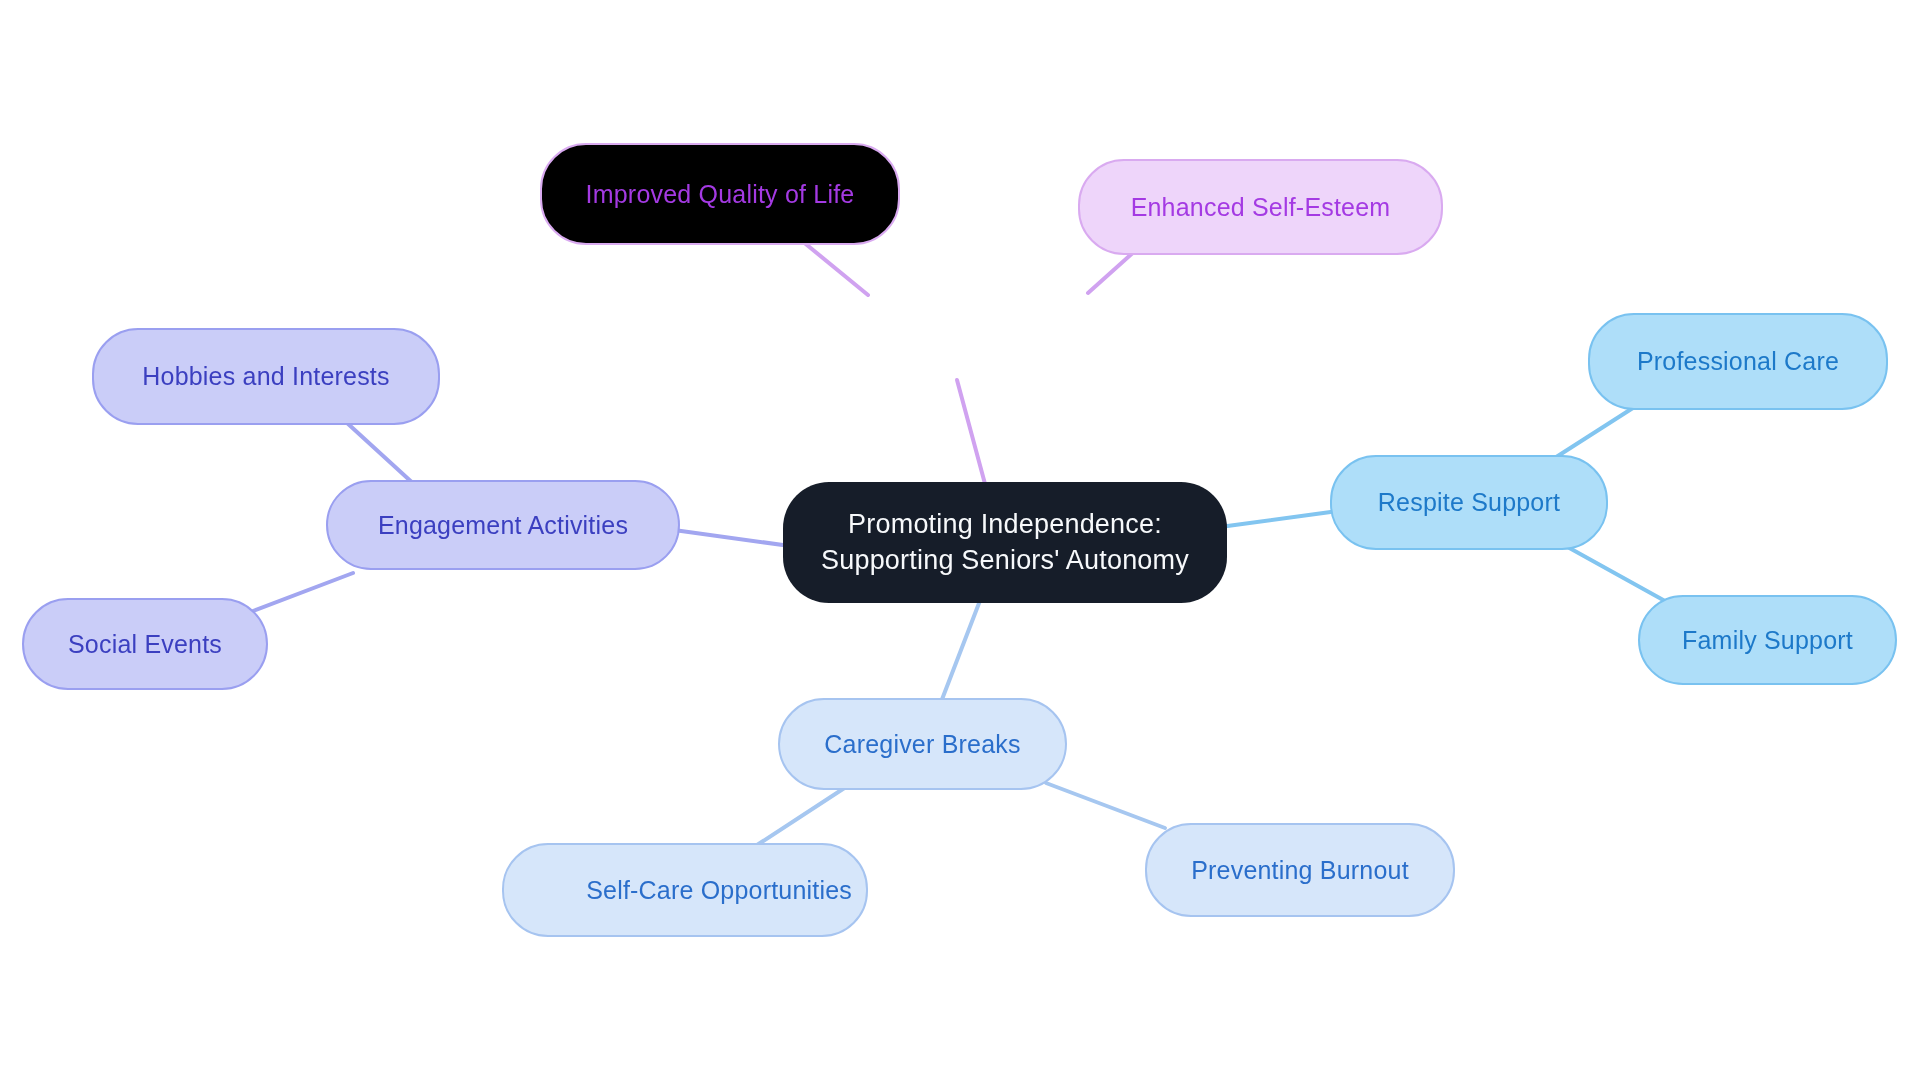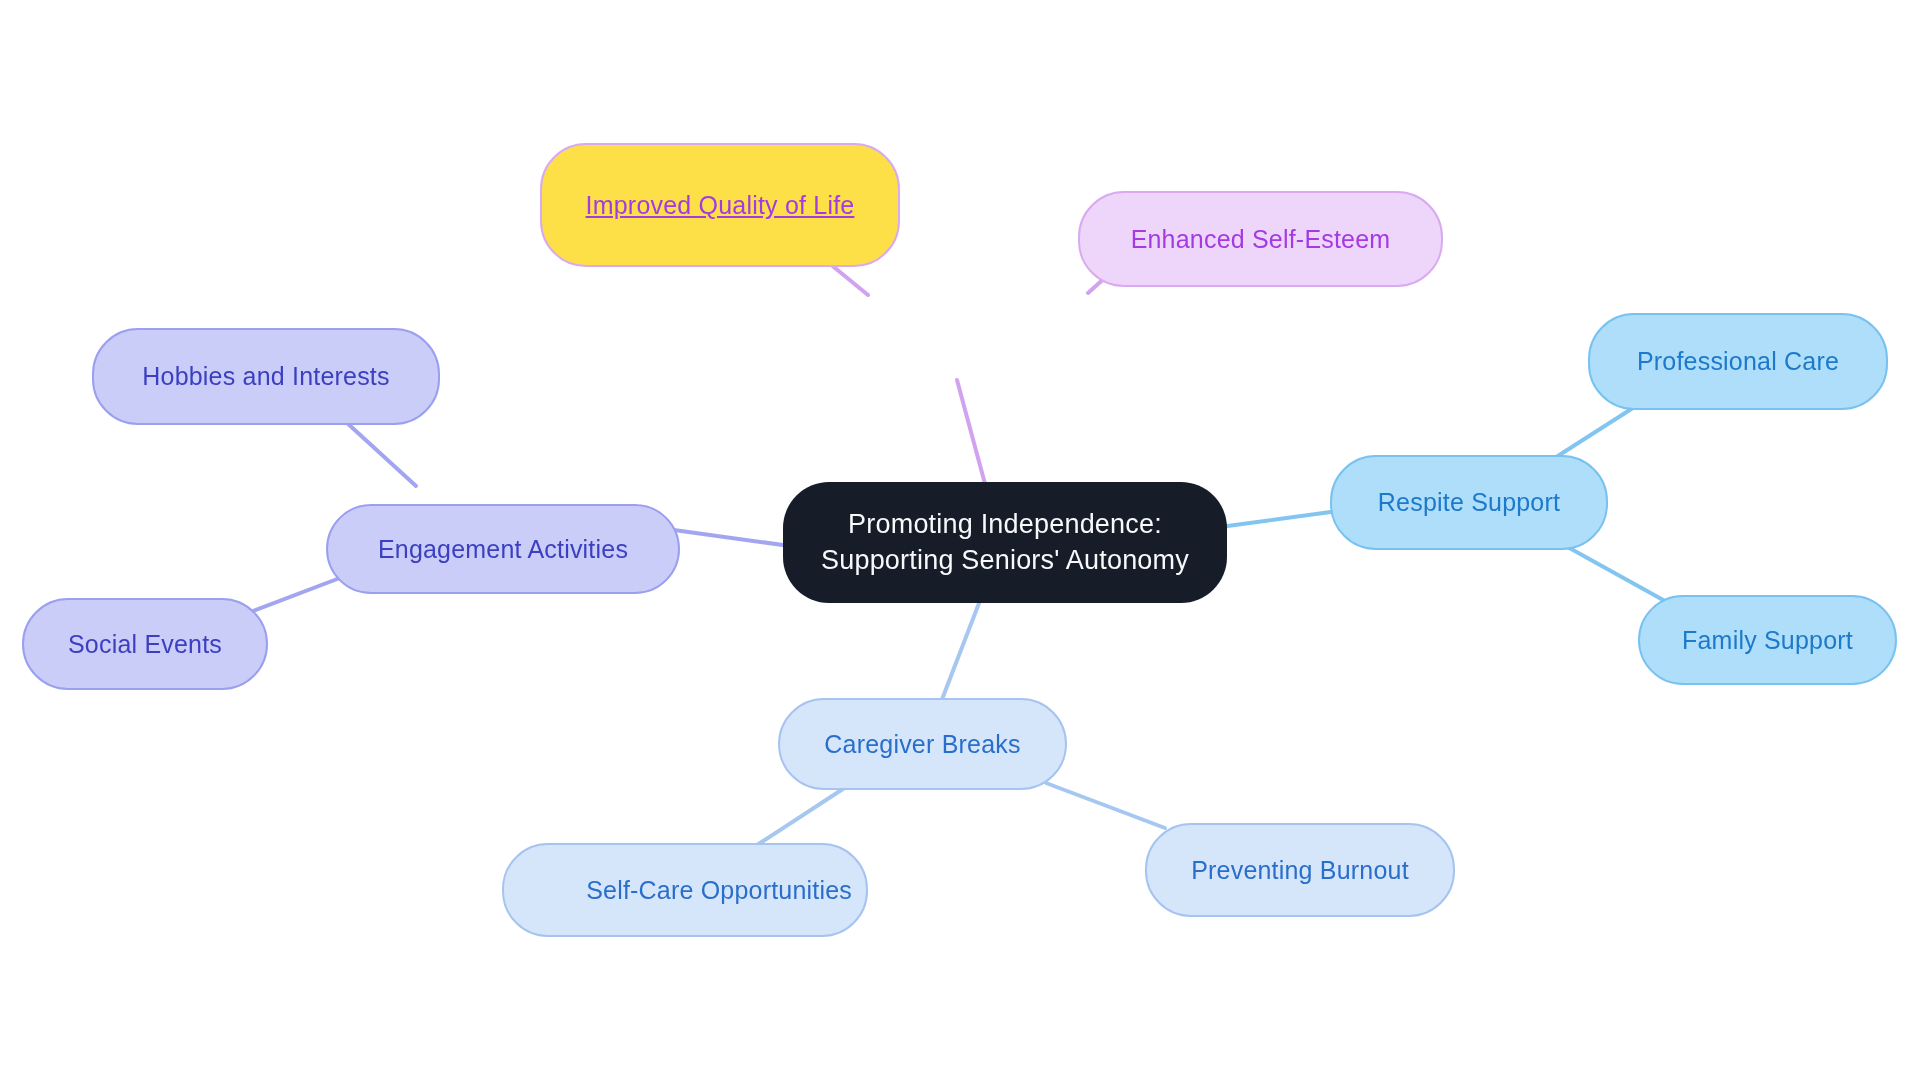--- a/index.html
+++ b/index.html
@@ -77,28 +77,28 @@
     <line x1="981" y1="598" x2="941" y2="702" stroke="#a6c7f0"></line>
     <line x1="849" y1="785" x2="754" y2="847" stroke="#a6c7f0"></line>
     <line x1="1046" y1="783" x2="1165" y2="828" stroke="#a6c7f0"></line>
   </svg>
 
   <div class="node central" style="left: 783px; top: 482px; width: 444px; height: 121px; background: rgb(22, 29, 41); color: rgb(247, 249, 251);">
     <span class="node-label">Promoting Independence:
 Supporting Seniors' Autonomy</span>
   </div>
 
-  <div class="node child" style="left: 540px; top: 143px; width: 360px; height: 124px; background: #fde047; border-color: rgb(217, 170, 240); color: rgb(164, 58, 227); text-decoration: underline;">
+  <div class="node child" style="left: 540px; top: 143px; width: 360px; height: 102px; background: #000000; border-color: rgb(217, 170, 240); color: rgb(164, 58, 227);">
     <span class="node-label">Improved Quality of Life</span>
   </div>
-  <div class="node child" style="left: 1078px; top: 159px; width: 365px; height: 96px; background: rgb(238, 213, 250); border-color: rgb(217, 170, 240); color: rgb(164, 58, 227); margin-top: 32px;">
+  <div class="node child" style="left: 1078px; top: 159px; width: 365px; height: 96px; background: rgb(238, 213, 250); border-color: rgb(217, 170, 240); color: rgb(164, 58, 227);">
     <span class="node-label">Enhanced Self-Esteem</span>
   </div>
 
-  <div class="node branch" style="left: 326px; top: 480px; width: 354px; height: 90px; background: rgb(202, 205, 248); border-color: rgb(154, 159, 240); color: rgb(59, 63, 192); margin-top: 24px;">
+  <div class="node branch" style="left: 326px; top: 480px; width: 354px; height: 90px; background: rgb(202, 205, 248); border-color: rgb(154, 159, 240); color: rgb(59, 63, 192);">
     <span class="node-label">Engagement Activities</span>
   </div>
   <div class="node child" style="left: 92px; top: 328px; width: 348px; height: 97px; background: rgb(202, 205, 248); border-color: rgb(154, 159, 240); color: rgb(59, 63, 192); text-align: center;">
     <span class="node-label">Hobbies and Interests</span>
   </div>
   <div class="node child" style="left: 22px; top: 598px; width: 246px; height: 92px; background: rgb(202, 205, 248); border-color: rgb(154, 159, 240); color: rgb(59, 63, 192); text-align: right;">
     <span class="node-label">Social Events</span>
   </div>
 
   <div class="node branch" style="left: 1330px; top: 455px; width: 278px; height: 95px; background: rgb(174, 222, 249); border-color: rgb(121, 194, 240); color: rgb(29, 121, 201);">

